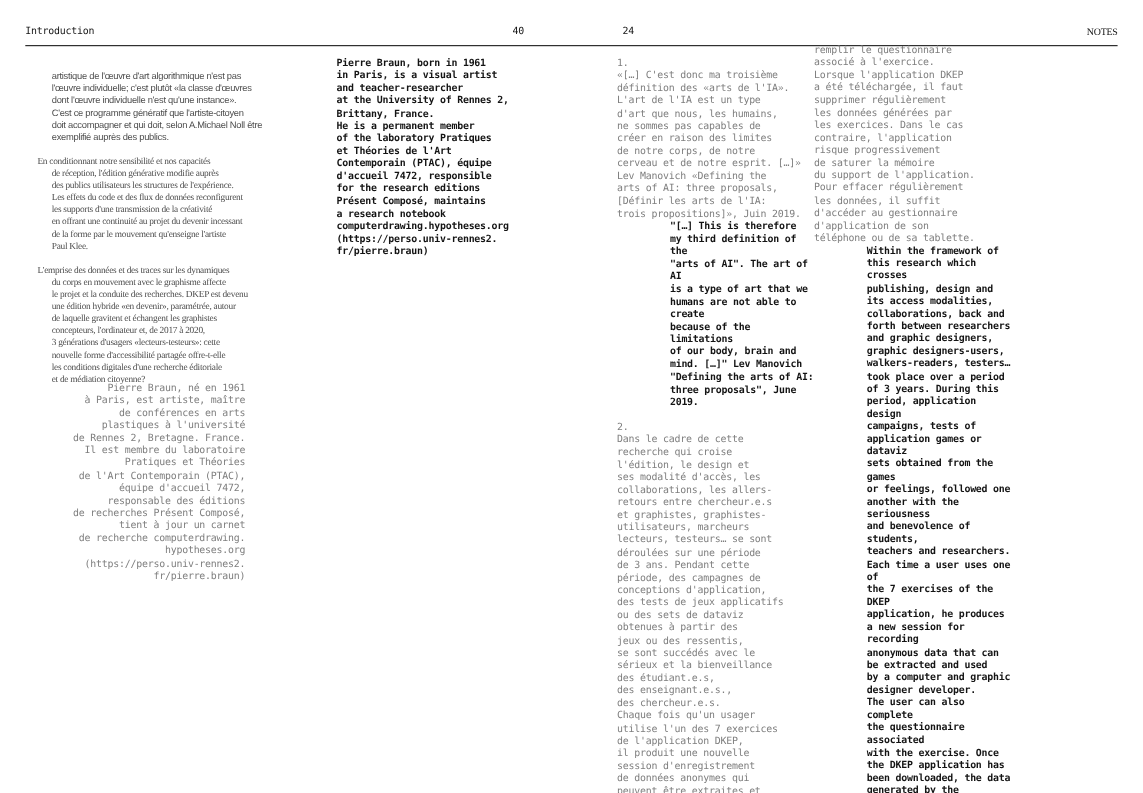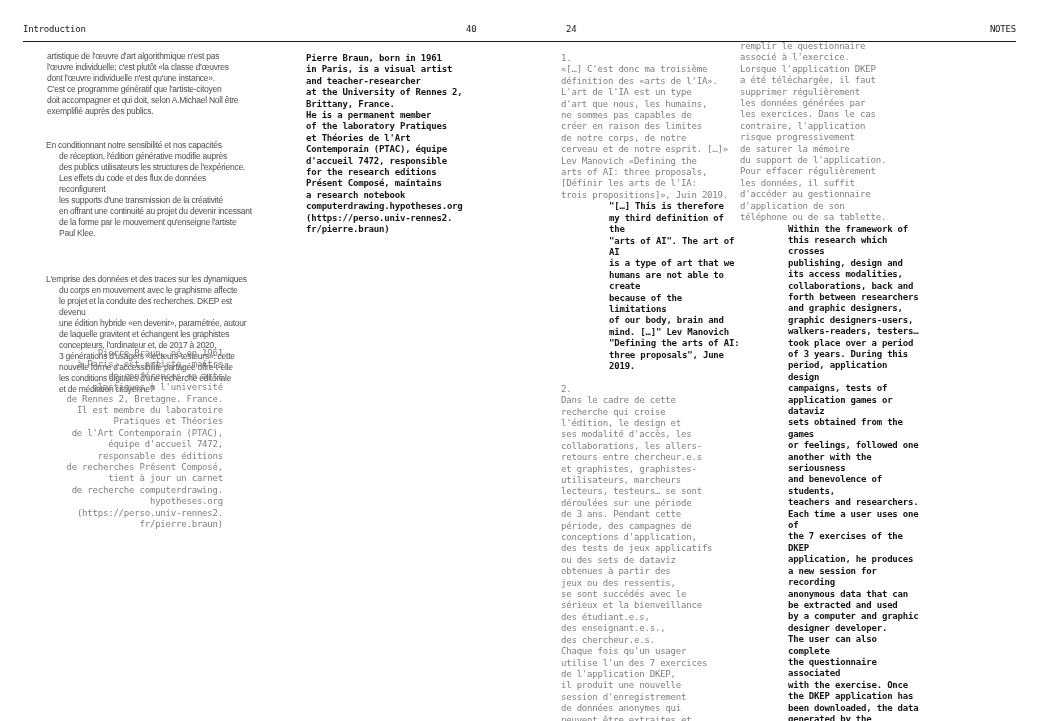--- a/index.html
+++ b/index.html
@@ -39,37 +39,37 @@
     color: #141414;
     letter-spacing: -0.2px;
     white-space: nowrap;
   }
   #rule {
     position: absolute;
     top: 41px; left: 23px; right: 23px;
     height: 1px;
     background: #1a1a1a;
   }
-  .outdent { text-indent: -13px; margin: 12px; }
+  .outdent { text-indent: -13px; margin: 0; font-family: Liberation Serif, serif; }
   .noindent { text-indent: 0; margin: 0; }
   .gap-above { margin-top: 11.4px; }
 </style>
 </head>
 <body>
 
 <div id="spread">
 
   <div class="header-label" style="left:23px;">Introduction</div>
   <div class="header-label" style="left:466px;">40</div>
   <div class="header-label" style="left:566px;">24</div>
-  <div class="header-label" style="right:23px;">NOTES</div>
+  <div class="header-label" style="right:23px;font-family:Liberation Serif, serif;">NOTES</div>
 
   <div id="rule"></div>
 
-  <div class="abs sans" style="left:47px; top:40px; width:218px;">
+  <div class="abs sans" style="left:47px; top:53px; width:218px;">
     <p class="noindent">artistique de l'œuvre d'art algorithmique n'est pas
 l'œuvre individuelle; c'est plutôt «la classe d'œuvres
 dont l'œuvre individuelle n'est qu'une instance».
 C'est ce programme génératif que l'artiste-citoyen
 doit accompagner et qui doit, selon A.Michael Noll être
 exemplifié auprès des publics.</p>
     <p class="outdent">En conditionnant notre sensibilité et nos capacités
 de réception, l'édition générative modifie auprès
 des publics utilisateurs les structures de l'expérience.
 Les effets du code et des flux de données reconfigurent

